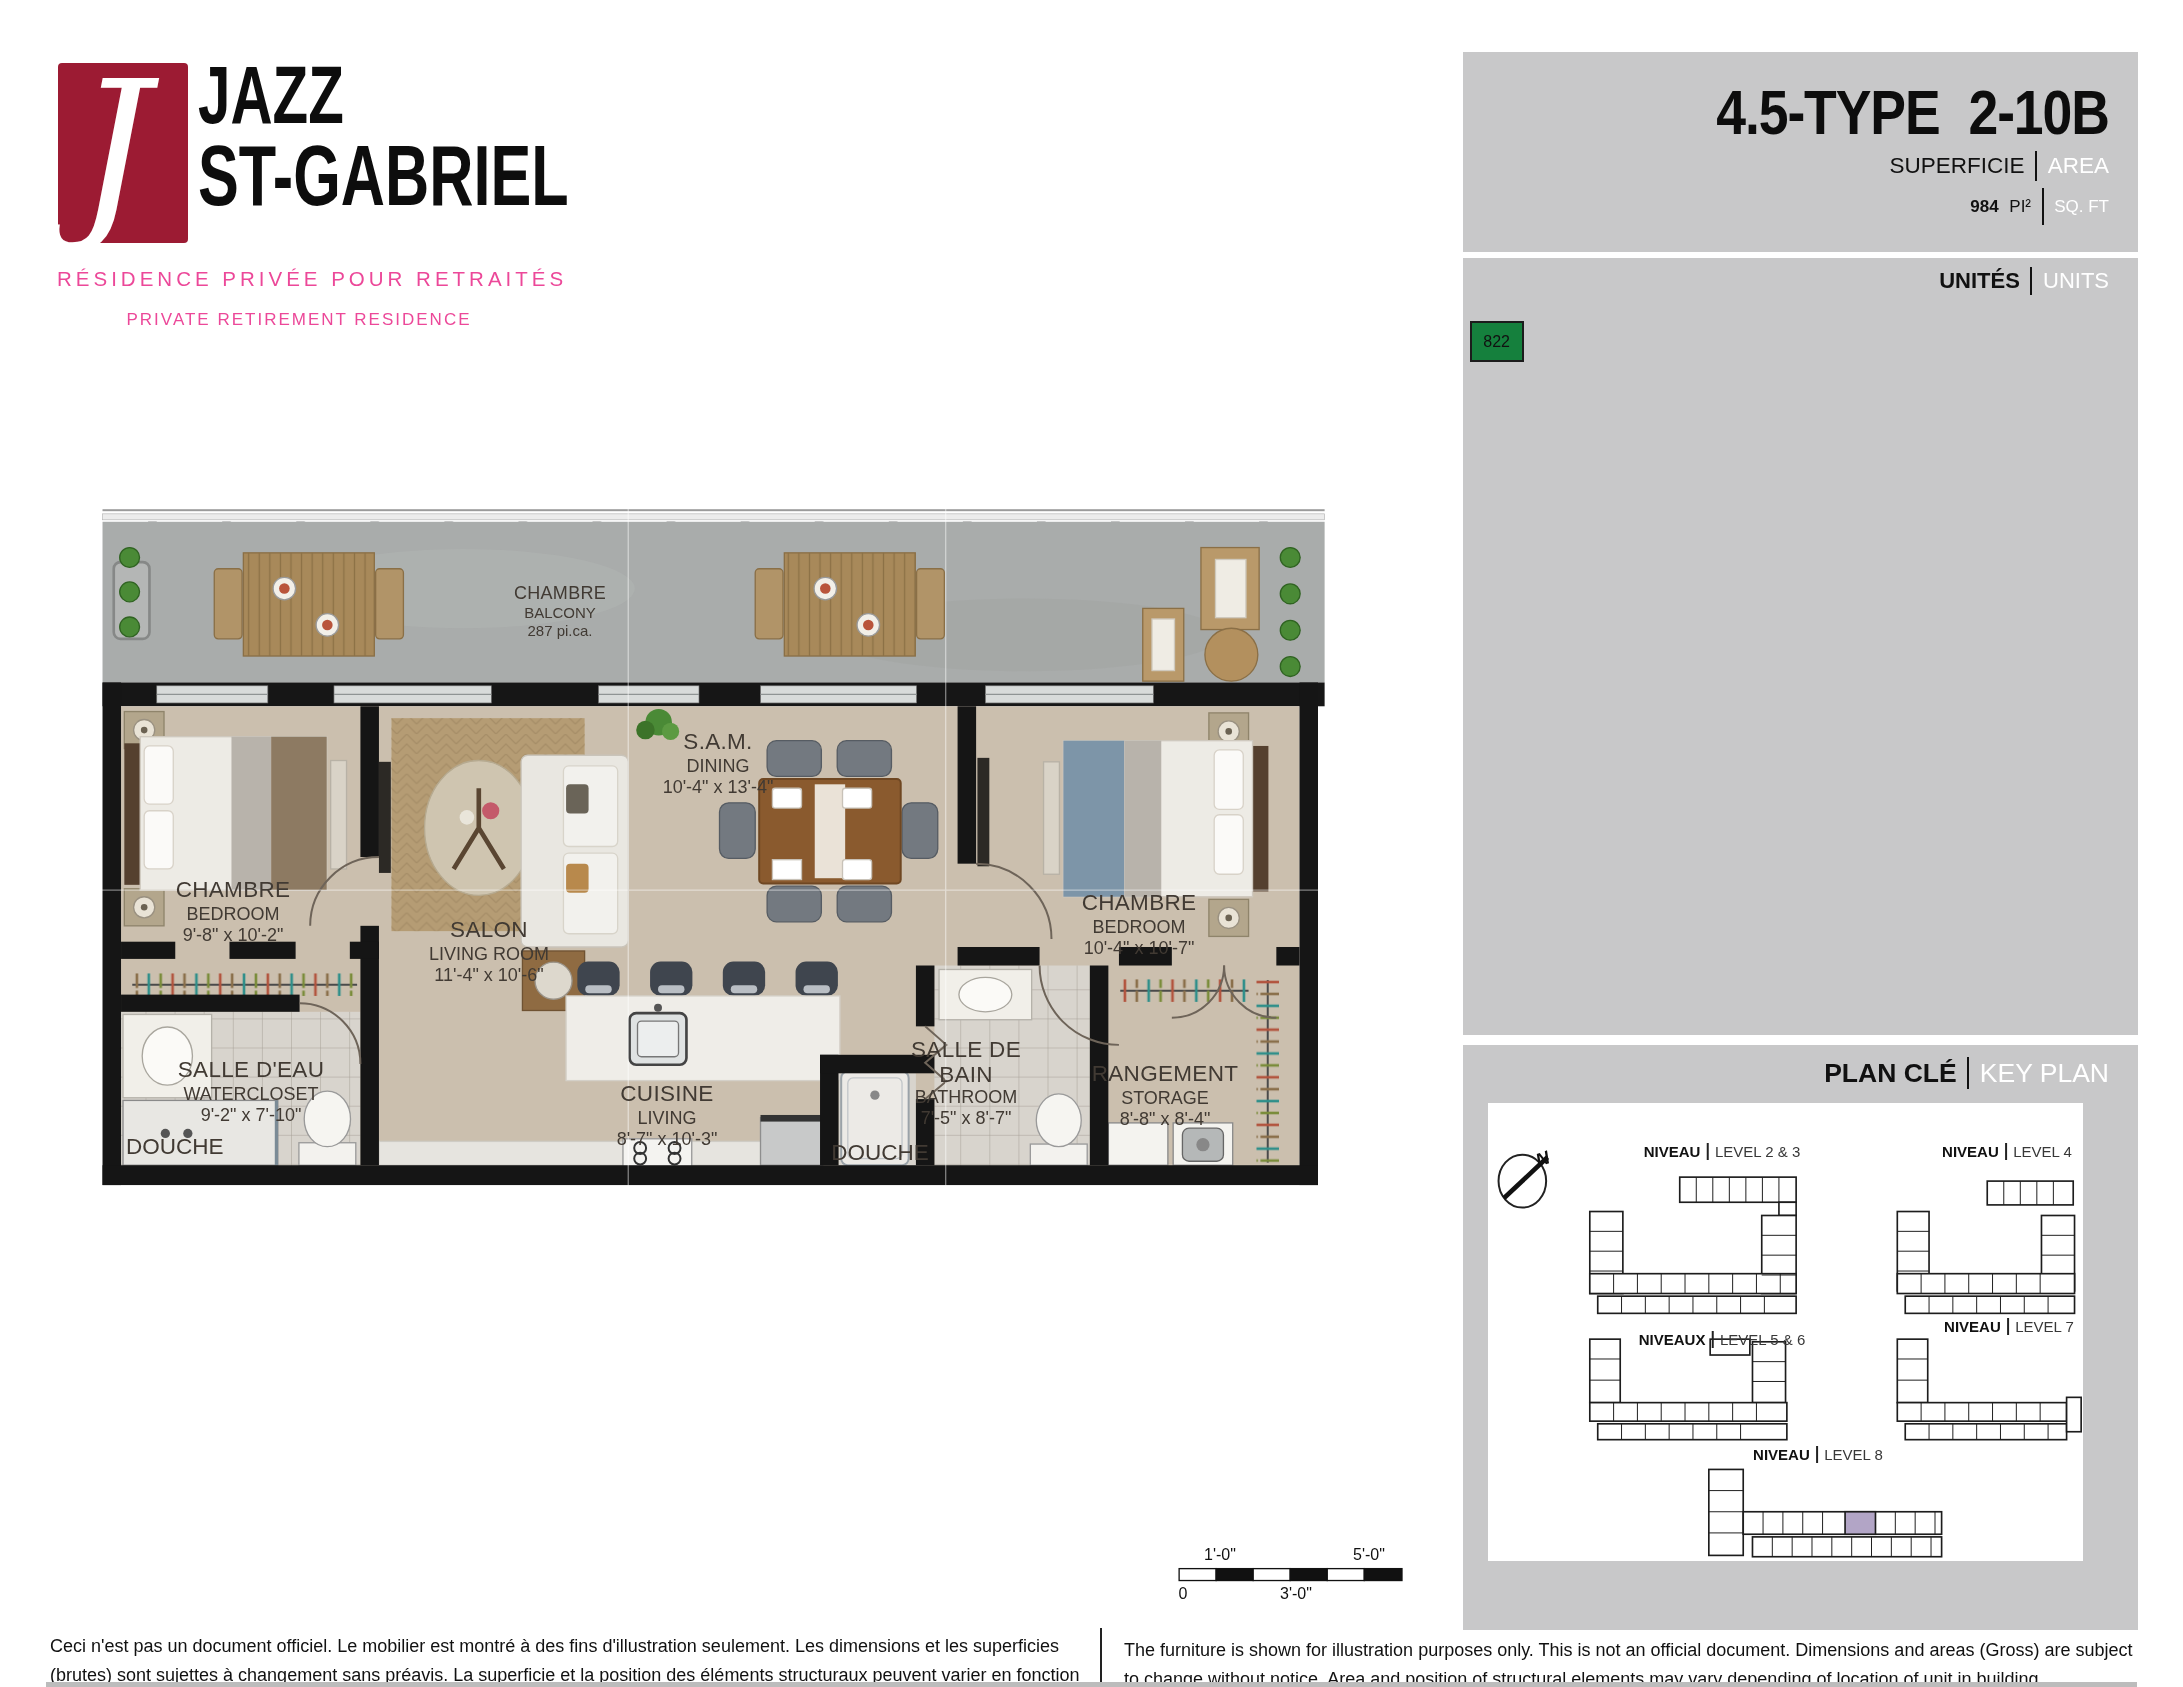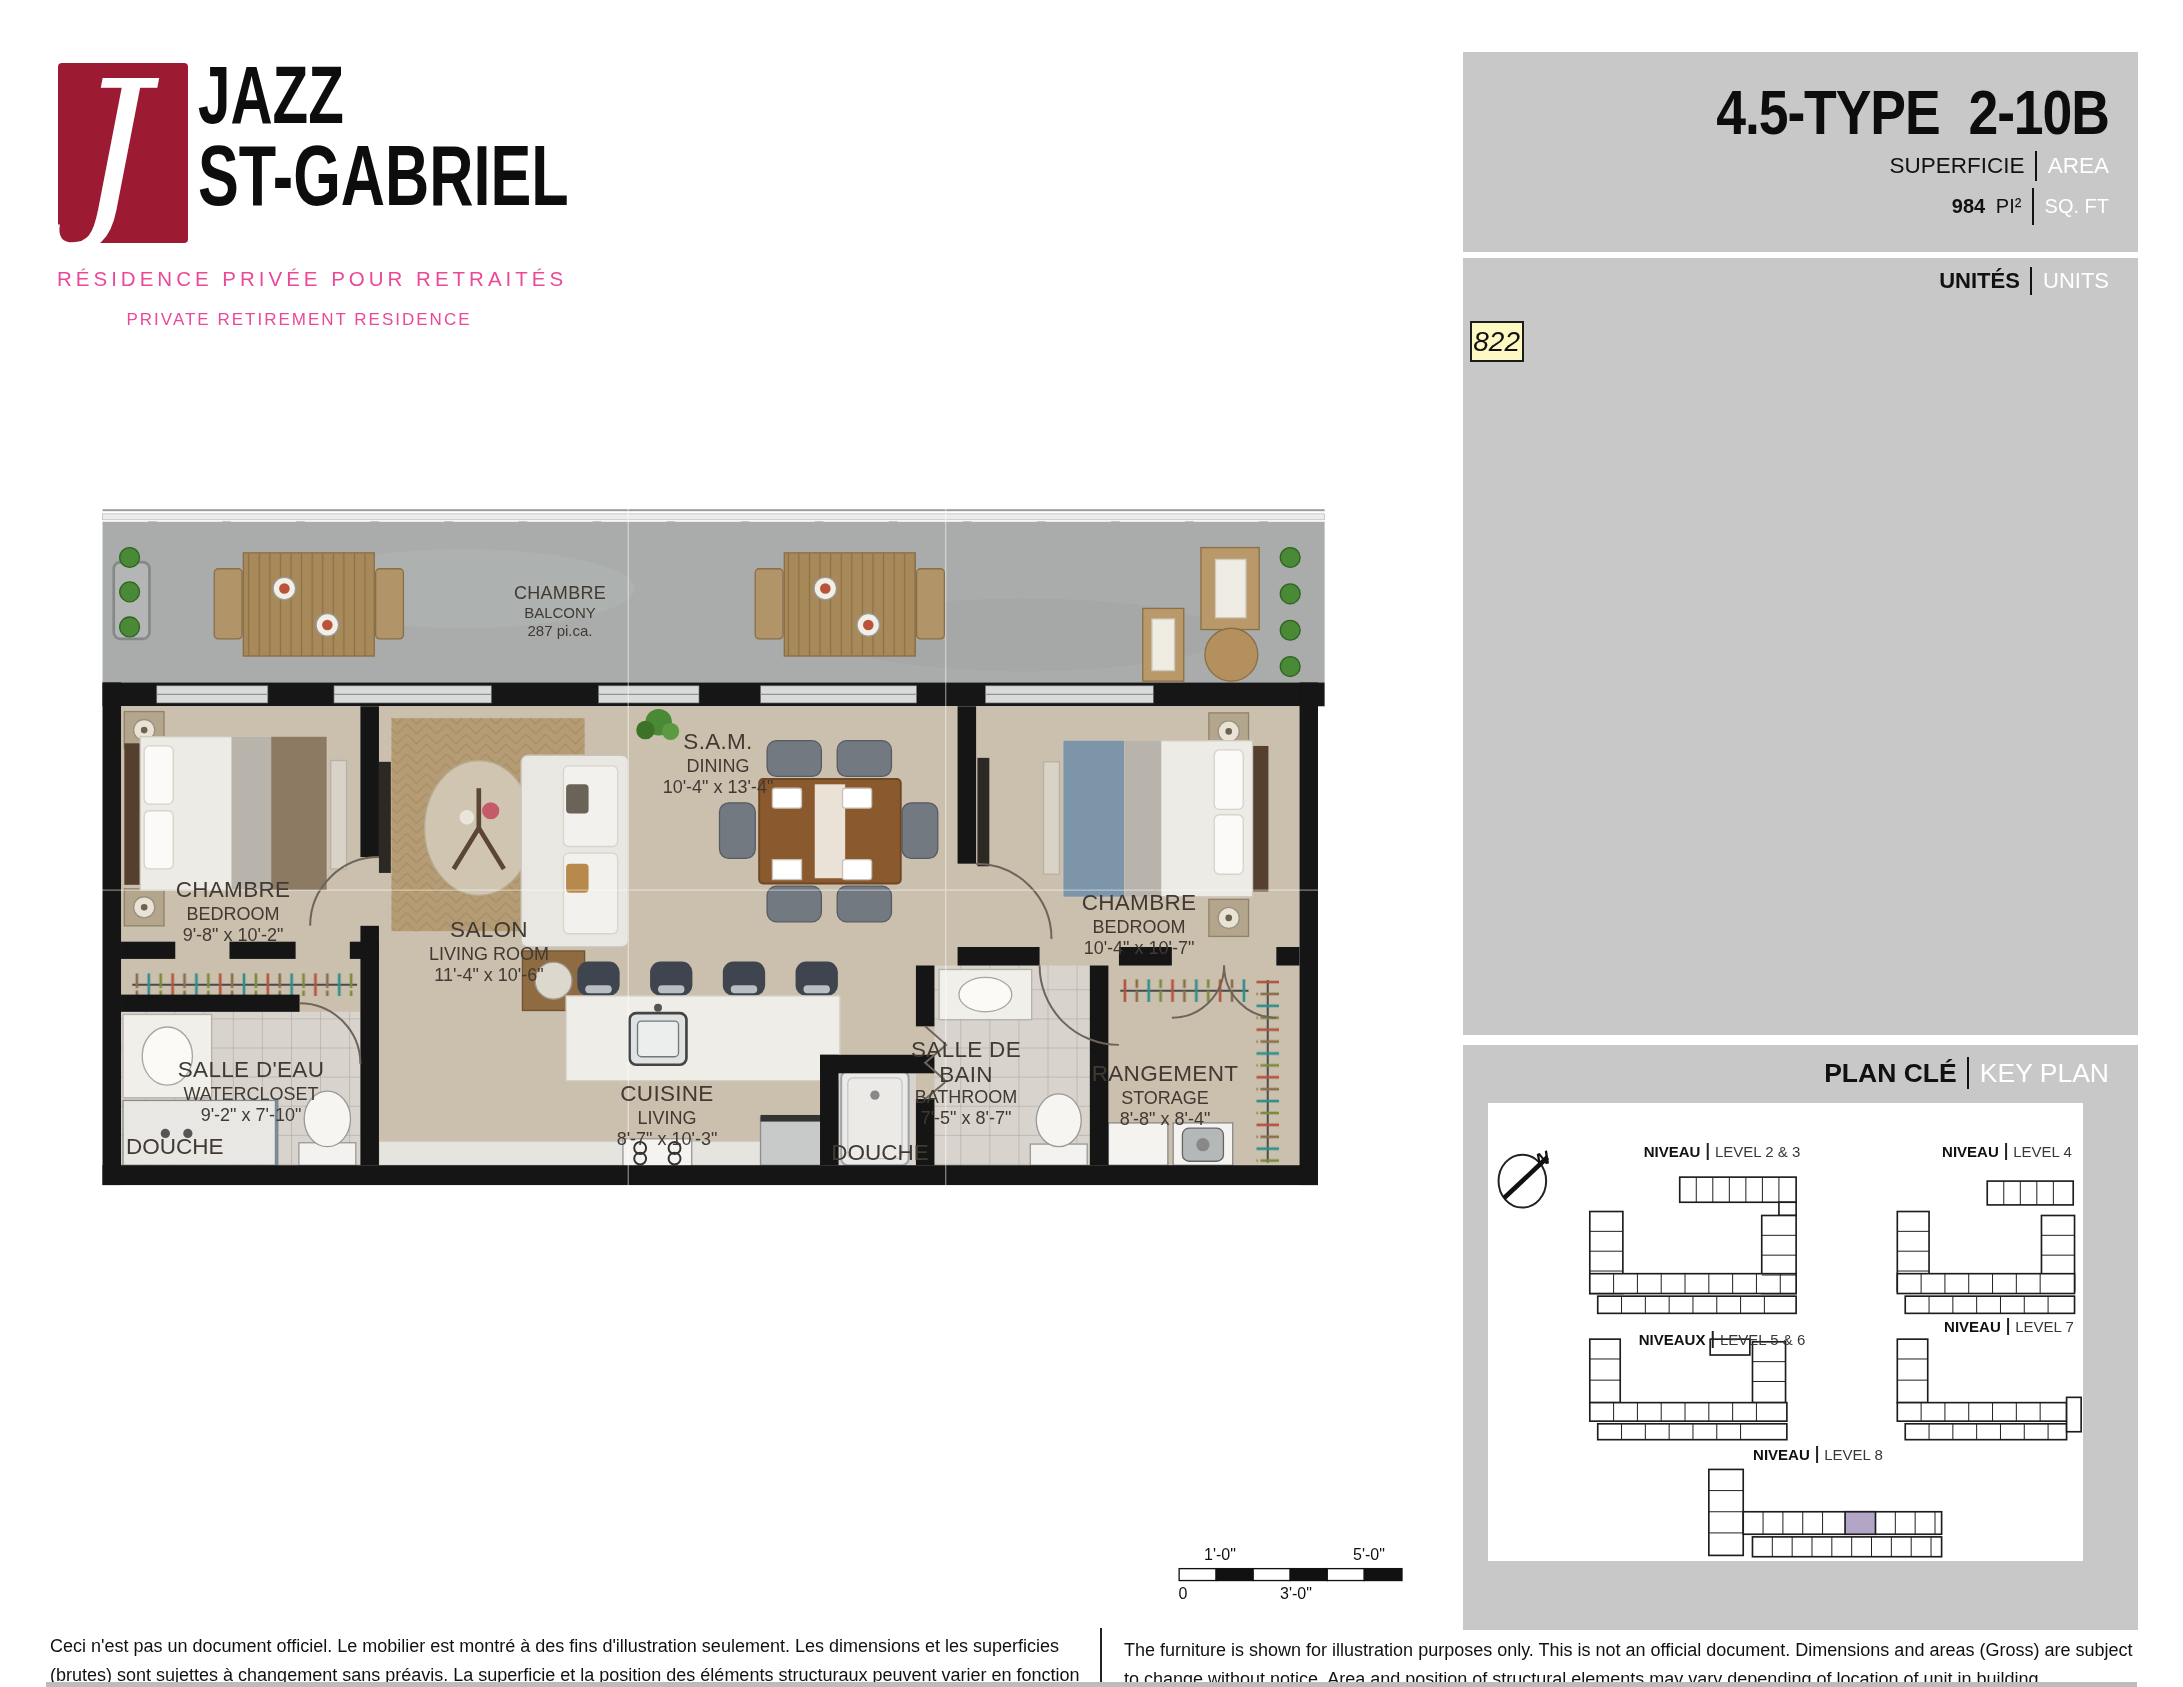--- a/index.html
+++ b/index.html
@@ -9,27 +9,27 @@
   #panel-header{top:52px;height:200px;}
   #panel-units{top:258px;height:777px;}
   #panel-keyplan{top:1045px;height:585px;}
   .kp-white{position:absolute;left:25px;top:58px;width:595px;height:458px;background:#fff;}
   .big-title{position:absolute;right:29px;top:24px;display:flex;gap:34px;font-size:63px;font-weight:bold;color:#0d0d0d;letter-spacing:-1.3px;transform:scaleX(.85);transform-origin:100% 50%;white-space:nowrap;}
   .biling{position:absolute;display:flex;align-items:center;gap:10.6px;white-space:nowrap;}
   .biling .bar{width:2px;background:#111;}
   .wt{color:#fff;}
   #area-line1{right:29px;top:99px;font-size:22.5px;color:#111;}
   #area-line1 .bar{height:30px;}
-  #area-line2{right:29px;top:136px;font-size:20px;color:#111;justify-content:flex-end;}
+  #area-line2{right:29px;top:136px;font-size:17px;color:#111;justify-content:flex-end;}
   #area-line2 .bar{height:37px;}
   #units-line{right:29px;top:9px;font-size:22px;font-weight:bold;color:#111;justify-content:flex-end;}
   #units-line .bar{height:28px;}
   #kp-line{right:29px;top:12px;font-size:26.5px;font-weight:bold;color:#111;}
   #kp-line .bar{height:32px;}
-  .unit-badge{position:absolute;left:6.6px;top:63px;width:50px;height:37px;background:#fef9c3;border:2px solid #1c1c1c;display:flex;align-items:center;justify-content:center;font-size:28px;color:#111;font-style:italic;}
+  .unit-badge{position:absolute;left:6.6px;top:63px;width:50px;height:37px;background:#15803d;border:2px solid #1c1c1c;display:flex;align-items:center;justify-content:center;font-size:16px;color:#111;}
   
   .logo-mark{position:absolute;left:58px;top:63px;width:130px;height:180px;background:#9c1b33;border-radius:4px;z-index:3;}
   .logo-mark span{position:absolute;left:18.5px;top:-22.5px;font-family:"DejaVu Serif",serif;font-style:italic;font-size:185px;color:#fff;}
   .brand{position:absolute;left:198px;top:57px;font-weight:bold;color:#0d0d0d;transform:scaleX(.72);transform-origin:0 0;z-index:3;line-height:.96;white-space:nowrap;}
   .brand .b1{font-size:81px;}
   .brand .b2{font-size:85px;}
   .tagbox{position:absolute;left:57px;width:484px;text-align:center;color:#ec4899;z-index:3;}
   #tag1{top:267px;font-size:20.5px;letter-spacing:4px;white-space:nowrap;}
   #tag2{top:310px;font-size:17px;letter-spacing:2px;white-space:nowrap;}
   

